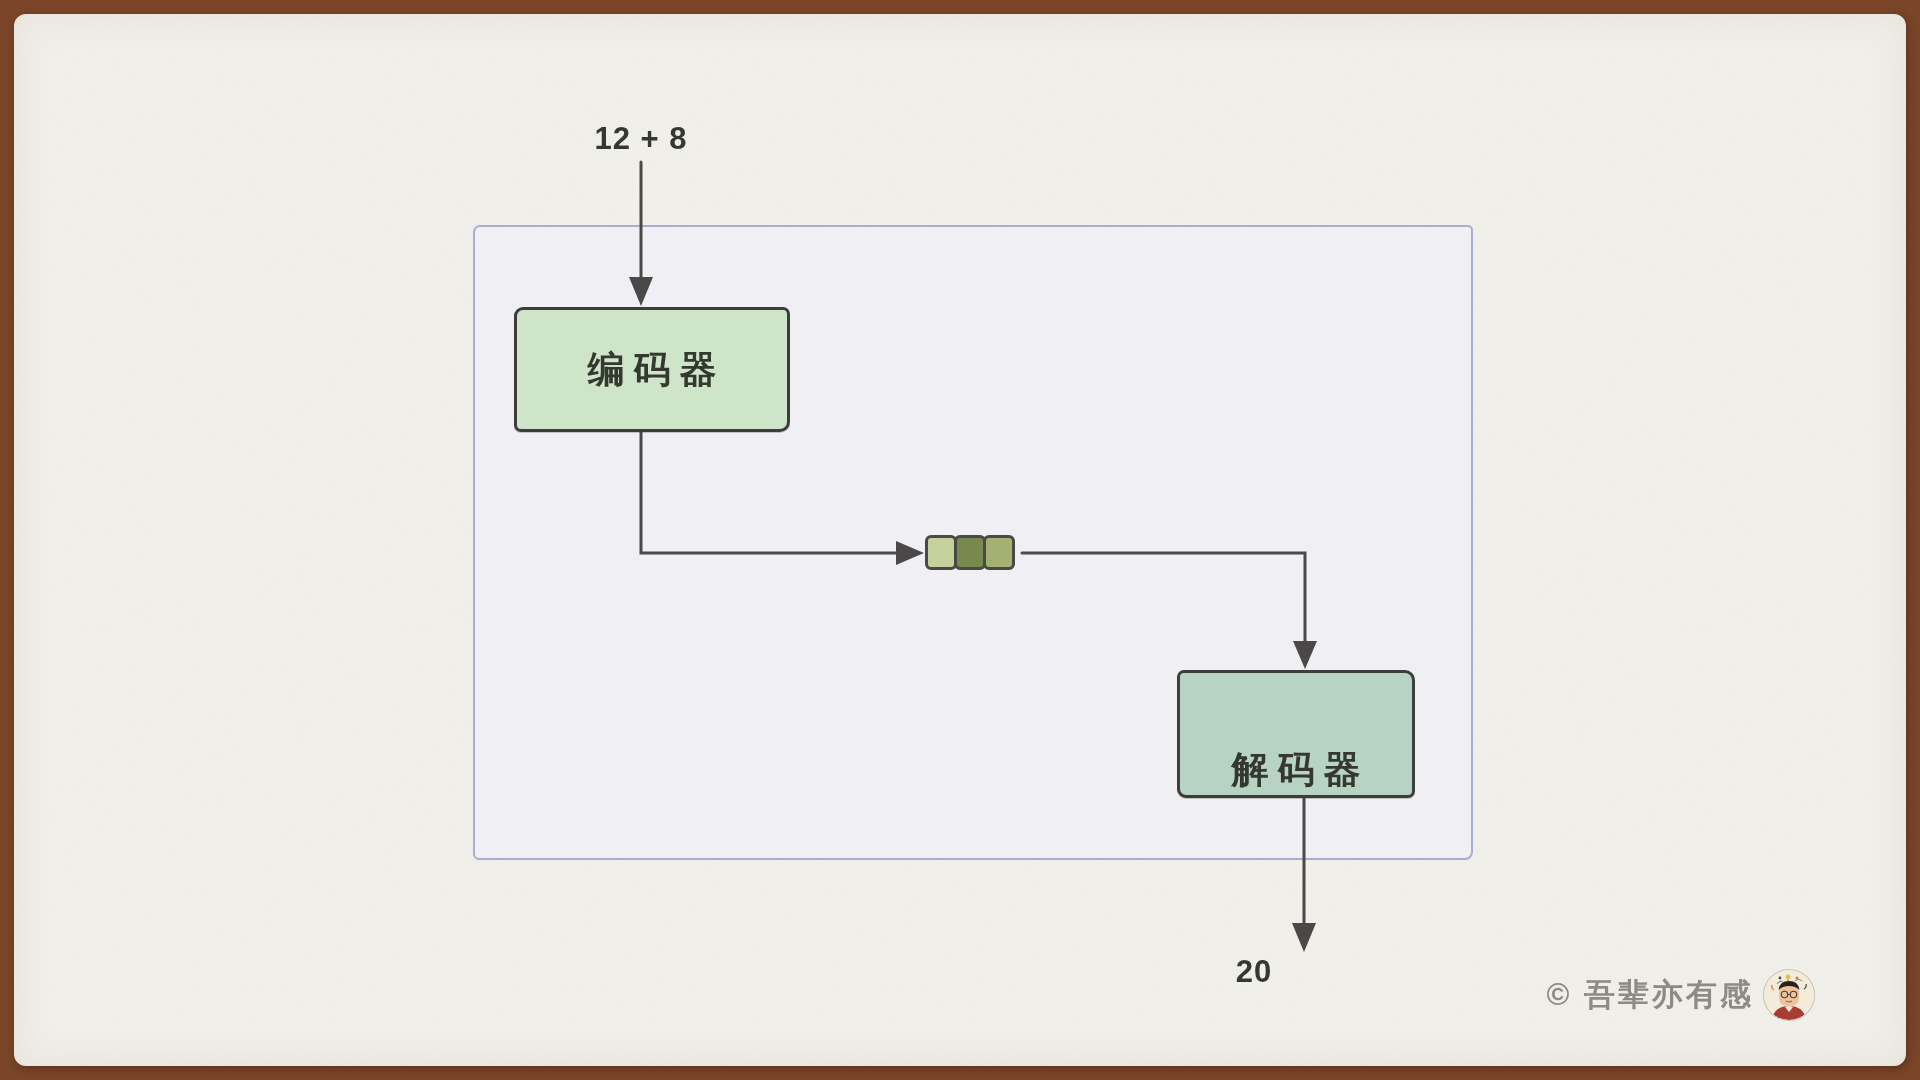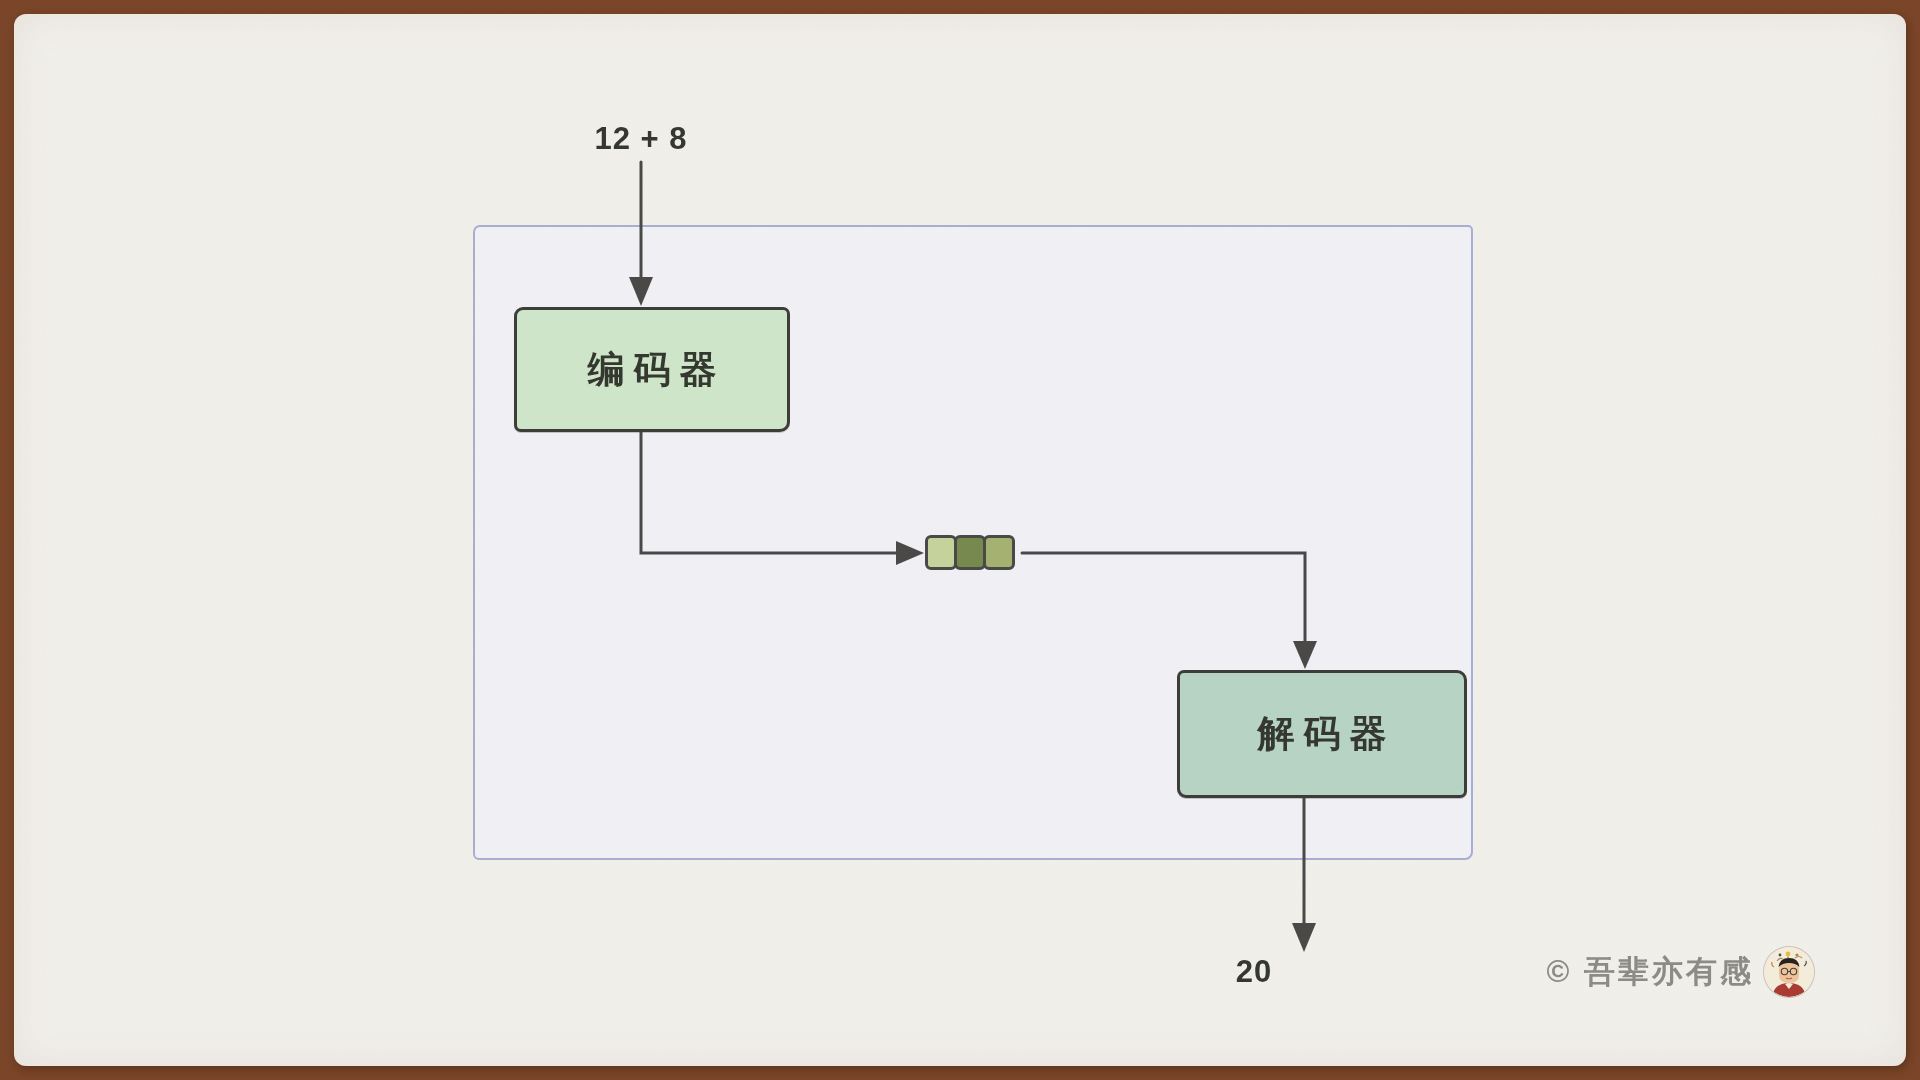--- a/index.html
+++ b/index.html
@@ -31,21 +31,21 @@
   .wire { stroke: var(--line, #4a4947); stroke-width: 3; fill: none; stroke-linecap: round; }
   .arrowhead { fill: var(--line, #4a4947); stroke: none; }
 
   .node {
     position: absolute;
     border: 3px solid var(--box-border, #3d3d3a);
     display: flex; align-items: center; justify-content: center;
     box-shadow: 0 1px 0 rgba(60,60,55,0.25);
   }
   .encoder-node { left: 500px; top: 293px; width: 276px; height: 125px; border-radius: 9px 7px 10px 7px; }
-  .decoder-node { left: 1163px; top: 656px; width: 290px; height: 128px; border-radius: 7px 10px 7px 9px; }
+  .decoder-node { left: 1163px; top: 656px; width: 238px; height: 128px; border-radius: 7px 10px 7px 9px; align-items: flex-end; }
   .node-label {
     font-size: 37px; font-weight: 700; color: var(--text, #34382f);
     letter-spacing: 9px; margin-right: -9px;
   }
 
   .tokens { position: absolute; left: 911px; top: 521px; display: flex; }
   .token {
     width: 32px; height: 35px;
     border: 3px solid var(--line, #4a4947);
     border-radius: 6px;
@@ -54,21 +54,21 @@
 
   .io-label {
     position: absolute; transform: translateX(-50%);
     font-size: 31px; font-weight: 700; color: var(--text, #3b3b38);
     letter-spacing: 1px; white-space: nowrap;
   }
   .input-label { left: 627px; top: 107px; }
   .output-label { left: 1240px; top: 940px; }
 
   .watermark {
-    position: absolute; right: 92px; top: 933px;
+    position: absolute; right: 92px; top: 956px;
     display: flex; align-items: center; gap: 10px; text-align: right;
   }
   .watermark-text {
     font-size: 31px; font-weight: 700;
     color: var(--watermark-text, #8d8b86);
     letter-spacing: 3px; white-space: nowrap;
   }
   .avatar { width: 50px; height: 50px; border-radius: 50%; overflow: hidden; box-shadow: 0 0 0 1px rgba(160,150,130,0.5); }
 </style>
 </head>

